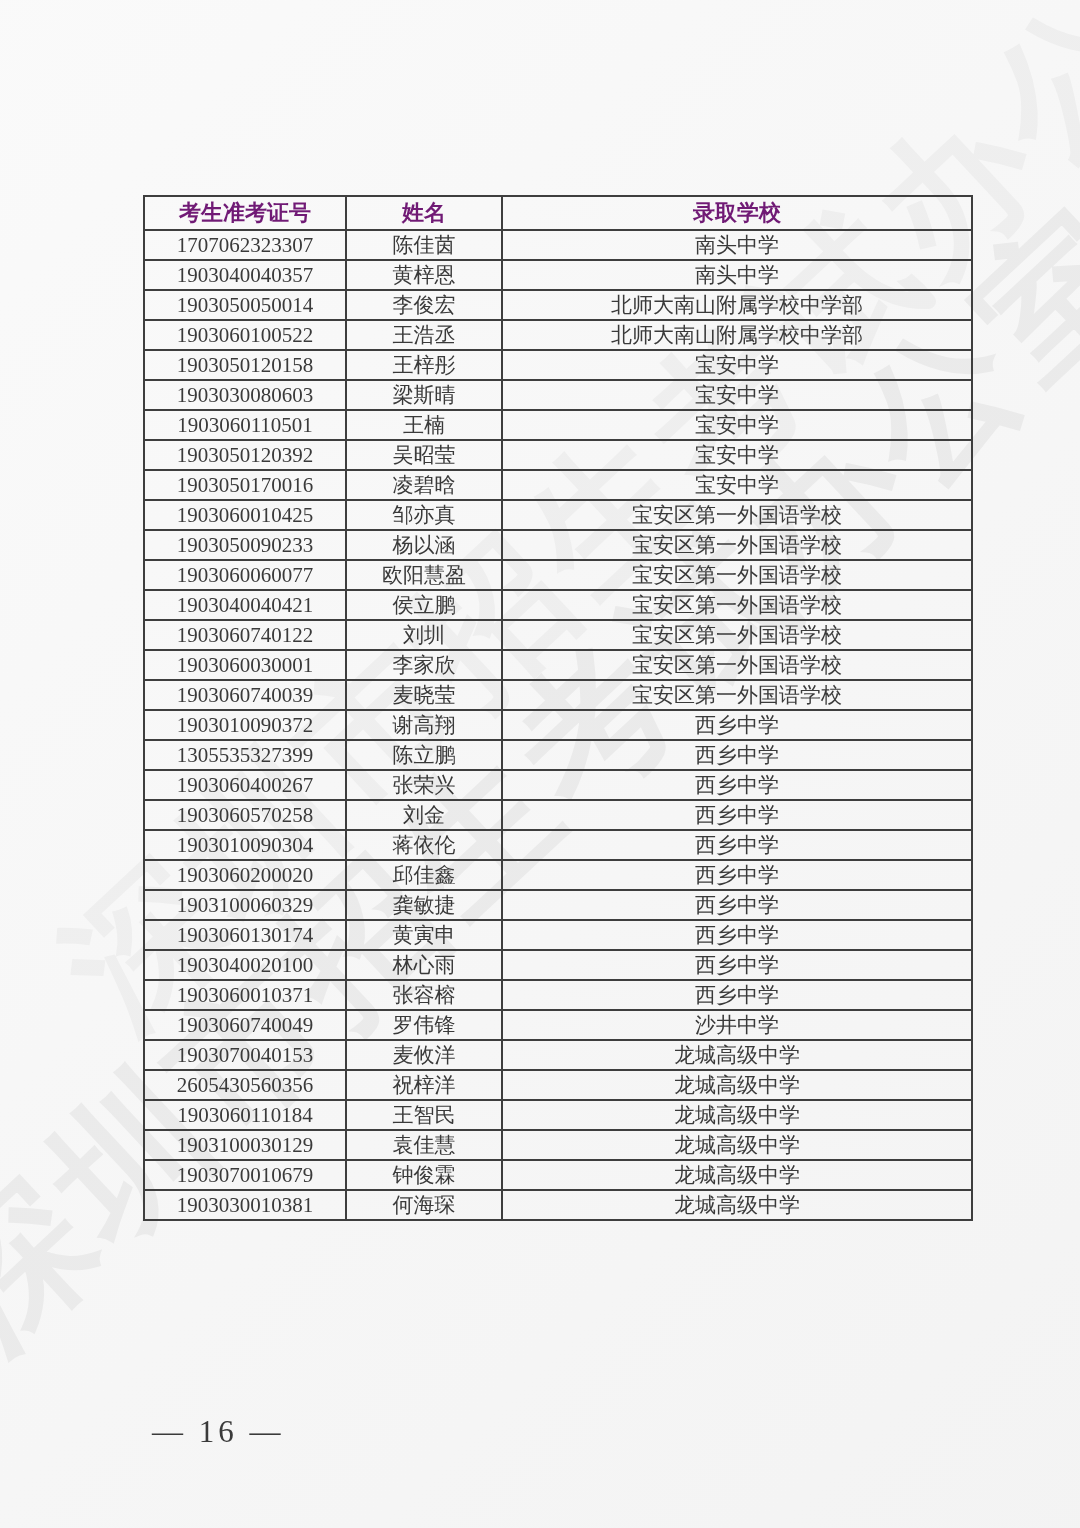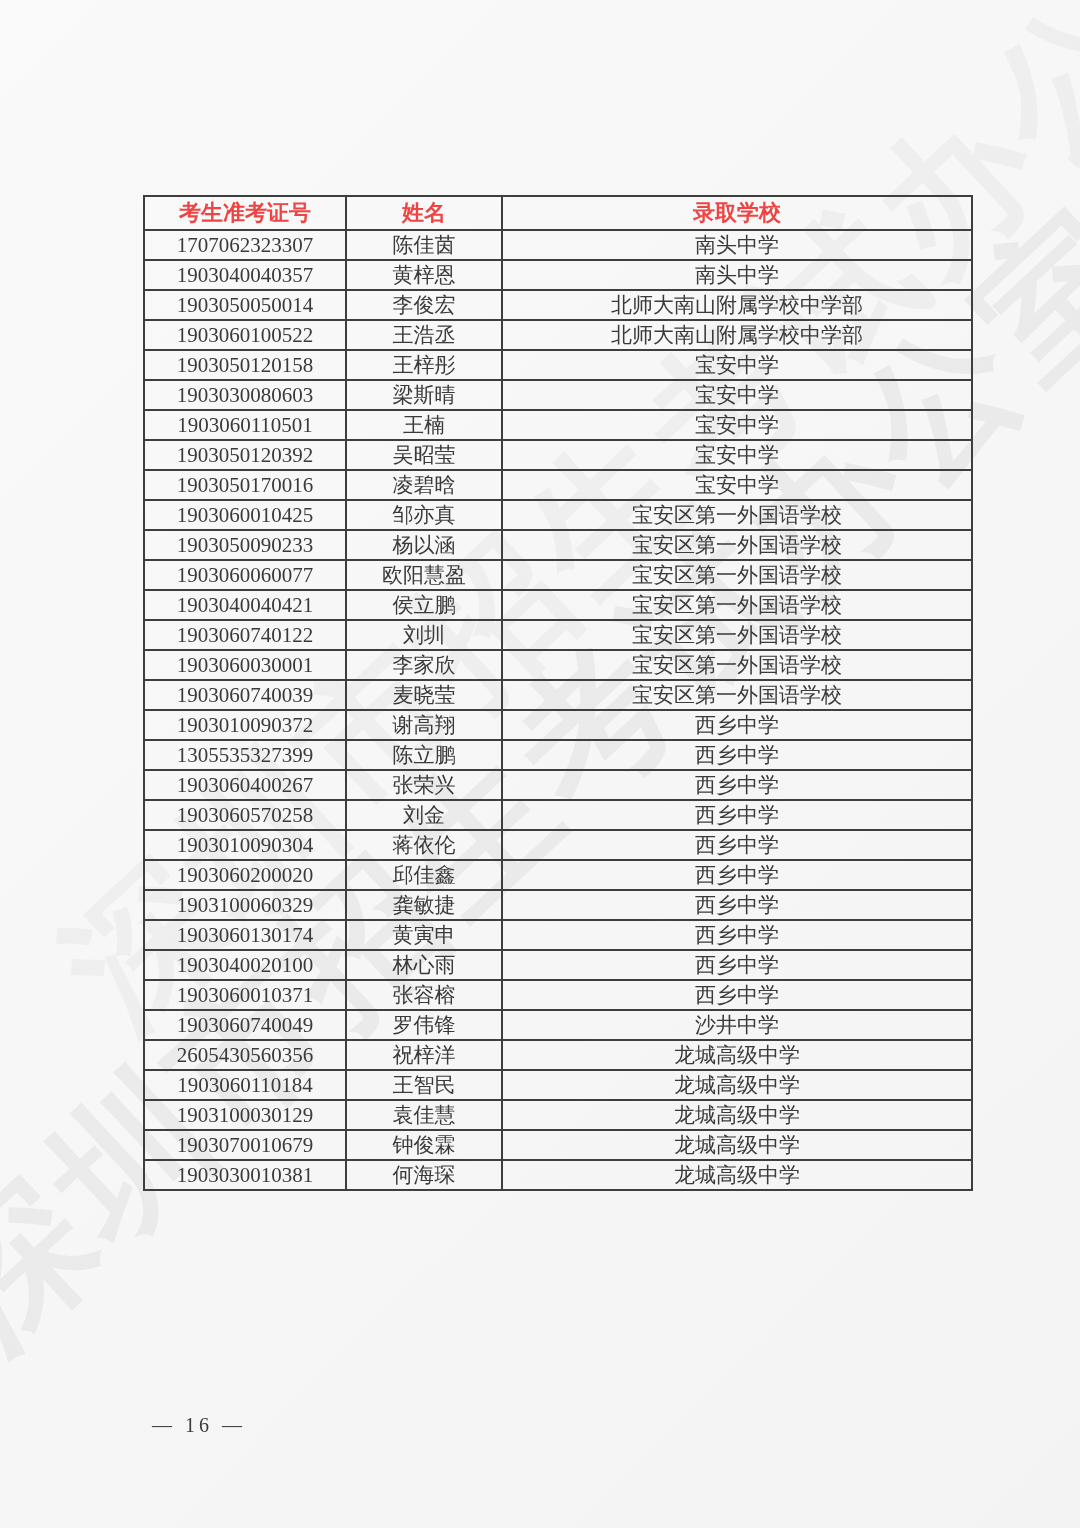--- a/index.html
+++ b/index.html
@@ -72,33 +72,33 @@
     text-align: center;
     vertical-align: middle;
     padding: 0;
     overflow: hidden;
     white-space: nowrap;
   }
   table.admission th {
     height: 32px;
     font-size: 22px;
     font-weight: bold;
-    color: #ef4444;
+    color: #701a75;
   }
   table.admission td {
     height: 27px;
     font-size: 21px;
     color: #3a3a3a;
     font-weight: normal;
   }
   .footer {
     position: absolute;
     left: 152px;
     top: 1414px;
-    font-size: 20px;
+    font-size: 31px;
     color: #3a3a3a;
     letter-spacing: 4px;
     z-index: 1;
   }
 </style>
 </head>
 <body>
 
 <div class="page">
 
@@ -248,20 +248,25 @@
           <td>1903060010371</td>
           <td>张容榕</td>
           <td>西乡中学</td>
         </tr>
         <tr>
           <td>1903060740049</td>
           <td>罗伟锋</td>
           <td>沙井中学</td>
         </tr>
         <tr>
+          <td>1903070040153</td>
+          <td>麦攸洋</td>
+          <td>龙城高级中学</td>
+        </tr>
+        <tr>
           <td>2605430560356</td>
           <td>祝梓洋</td>
           <td>龙城高级中学</td>
         </tr>
         <tr>
           <td>1903060110184</td>
           <td>王智民</td>
           <td>龙城高级中学</td>
         </tr>
         <tr>

